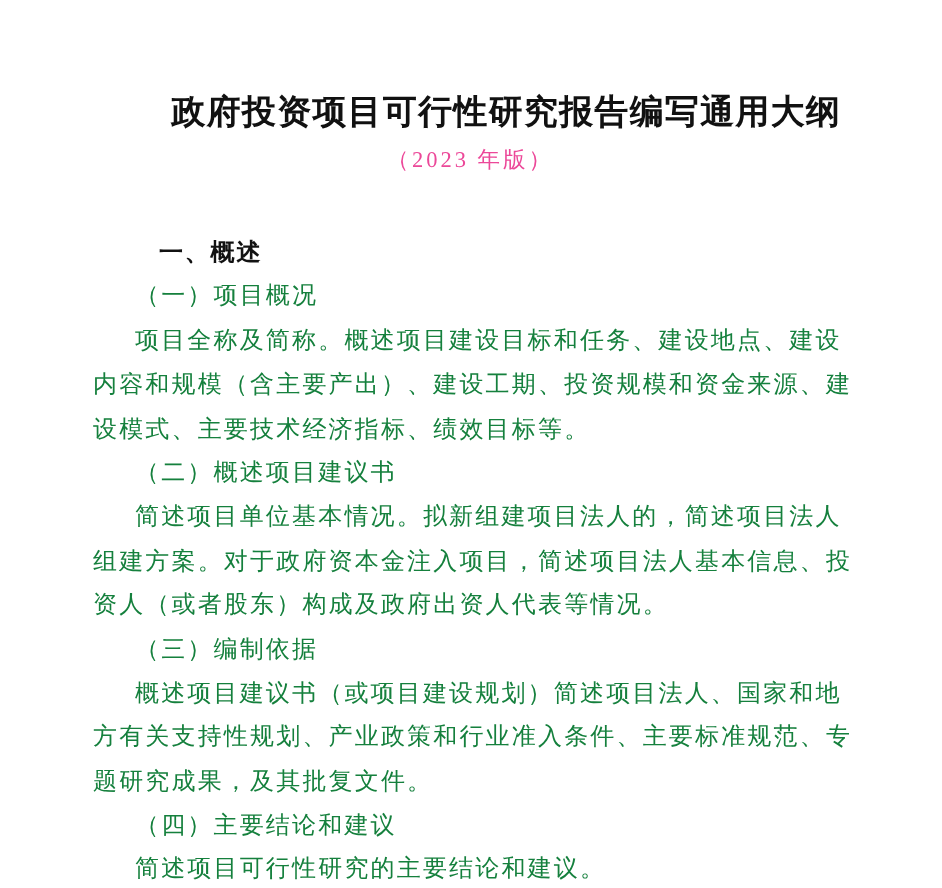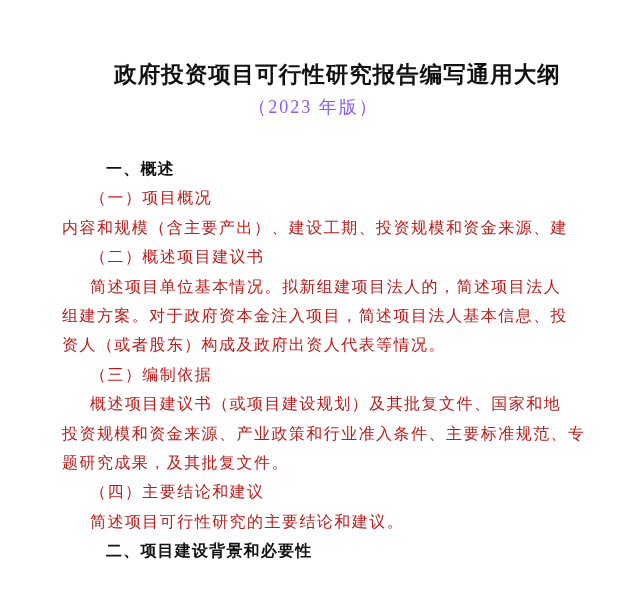--- a/index.html
+++ b/index.html
@@ -29,38 +29,38 @@
     left: 24px;
     font-size: 22.5px;
     line-height: 30px;
     font-weight: bold;
     letter-spacing: 1px;
     white-space: nowrap;
     color: #111111;
   }
   .doc-subtitle {
     margin-top: 6px;
-    font-size: 18px;
+    font-size: 15px;
     line-height: 22px;
     letter-spacing: 2px;
-    color: #8b5cf6;
+    color: #ec4899;
   }
   .content {
     position: absolute;
     left: 62px;
     top: 118px;
     width: 503px;
   }
   .ln {
     height: 29.4px;
     line-height: 29.4px;
     font-size: 16px;
     letter-spacing: 1.45px;
     white-space: nowrap;
-    color: #b91c1c;
+    color: #15803d;
   }
   .ln.h1 {
     font-family: "Liberation Sans", "DejaVu Sans", sans-serif;
     font-weight: bold;
     padding-left: 44px;
     letter-spacing: 1.2px;
     color: #121212;
   }
   .ln.h2 {
     padding-left: 28px;
@@ -75,27 +75,29 @@
 <div class="page">
 
   <div class="head">
     <div class="doc-title">政府投资项目可行性研究报告编写通用大纲</div>
     <div class="doc-subtitle">（2023 年版）</div>
   </div>
 
   <div class="content">
     <div class="ln h1">一、概述</div>
     <div class="ln h2">（一）项目概况</div>
+    <div class="ln ind">项目全称及简称。概述项目建设目标和任务、建设地点、建设</div>
     <div class="ln">内容和规模（含主要产出）、建设工期、投资规模和资金来源、建</div>
+    <div class="ln">设模式、主要技术经济指标、绩效目标等。</div>
     <div class="ln h2">（二）概述项目建议书</div>
     <div class="ln ind">简述项目单位基本情况。拟新组建项目法人的，简述项目法人</div>
     <div class="ln">组建方案。对于政府资本金注入项目，简述项目法人基本信息、投</div>
     <div class="ln">资人（或者股东）构成及政府出资人代表等情况。</div>
     <div class="ln h2">（三）编制依据</div>
-    <div class="ln ind">概述项目建议书（或项目建设规划）及其批复文件、国家和地</div>
-    <div class="ln">投资规模和资金来源、产业政策和行业准入条件、主要标准规范、专</div>
+    <div class="ln ind">概述项目建议书（或项目建设规划）简述项目法人、国家和地</div>
+    <div class="ln">方有关支持性规划、产业政策和行业准入条件、主要标准规范、专</div>
     <div class="ln">题研究成果，及其批复文件。</div>
     <div class="ln h2">（四）主要结论和建议</div>
     <div class="ln ind">简述项目可行性研究的主要结论和建议。</div>
     <div class="ln h1">二、项目建设背景和必要性</div>
   </div>
 
 </div>
 
 </body></html>

